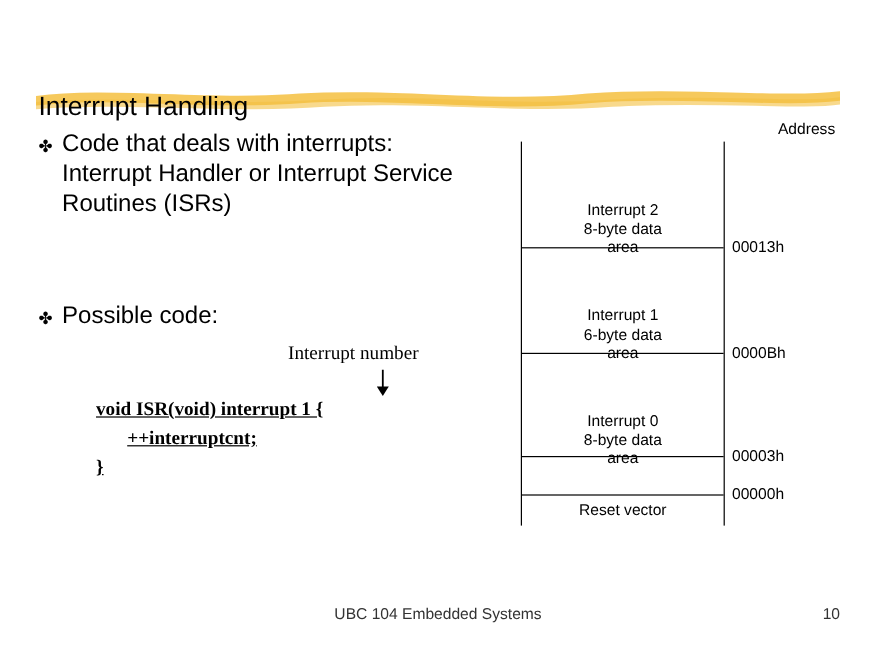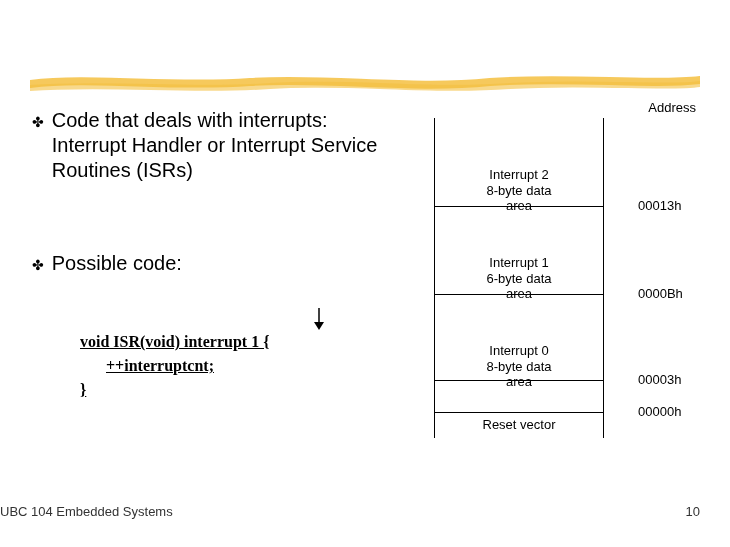--- a/index.html
+++ b/index.html
@@ -126,27 +126,27 @@
     font-family: Arial, Helvetica, sans-serif;
     font-size: 13px;
     font-weight: normal;
     text-align: center;
   }
   .addr {
     position: absolute;
     left: 176px;
     font-family: Arial, Helvetica, sans-serif;
     font-size: 13px;
-    margin-left: 28px;
   }
   .footer {
     position: absolute;
     left: 0;
     right: 0;
     bottom: 28px;
+    text-align: center;
     font-family: Arial, Helvetica, sans-serif;
     font-size: 13px;
     color: #333;
   }
   .pagenum {
     position: absolute;
     right: 30px;
     bottom: 28px;
     font-family: Arial, Helvetica, sans-serif;
     font-size: 13px;
@@ -156,32 +156,36 @@
 </head>
 <body>
 
 <div class="slide">
 
   <svg class="highlight-stroke" viewBox="0 0 670 22" preserveAspectRatio="none">
     <path d="M0,12 C60,4 140,16 220,10 C300,5 380,18 460,10 C540,4 620,14 670,8" stroke="#f4bf3f" stroke-width="8" stroke-linecap="round" fill="none" opacity="0.85"></path>
     <path d="M0,16 C80,10 160,20 240,14 C320,9 400,20 480,14 C560,9 640,17 670,12" stroke="#f4bf3f" stroke-width="6" stroke-linecap="round" fill="none" opacity="0.6"></path>
   </svg>
 
+  <div class="title-wrap">
+    <h1 class="title">Interrupt Handling</h1>
+  </div>
 
   <div class="bullets">
     <div class="bullet-row">
       <span class="bullet-icon">✤</span>
       <span class="bullet-text">Code that deals with interrupts: Interrupt Handler or Interrupt Service Routines (ISRs)</span>
     </div>
     <div class="bullet-row second-bullet">
       <span class="bullet-icon">✤</span>
       <span class="bullet-text">Possible code:</span>
     </div>
   </div>
 
+  <div class="annot-label">Interrupt number</div>
 
   <svg class="arrow-down" viewBox="0 0 12 22">
     <line x1="6" y1="0" x2="6" y2="16" stroke="#000" stroke-width="1.5"></line>
     <polygon points="6,22 1,14 11,14" fill="#000"></polygon>
   </svg>
 
   <div class="code-block">
     <div class="code-line1">void ISR(void) interrupt 1 {</div>
     <div class="code-line2">++interruptcnt;</div>
     <div class="code-line3">}</div>

